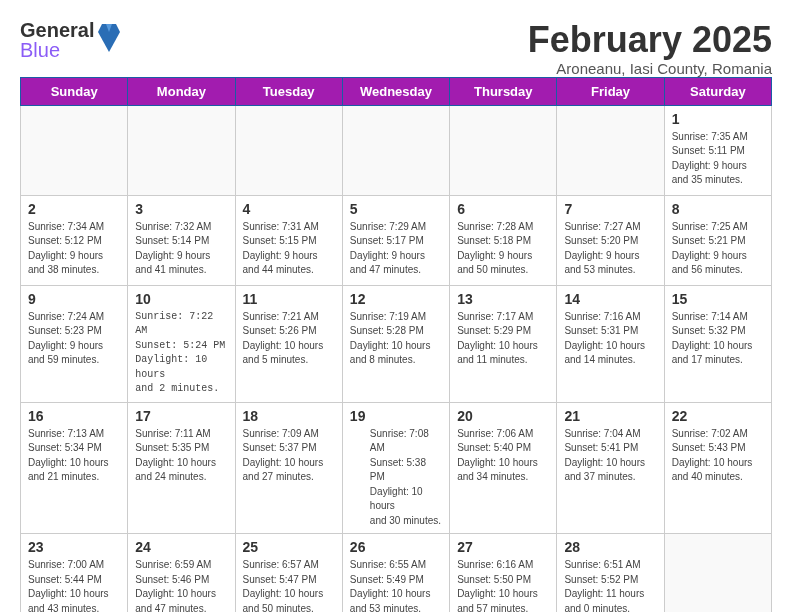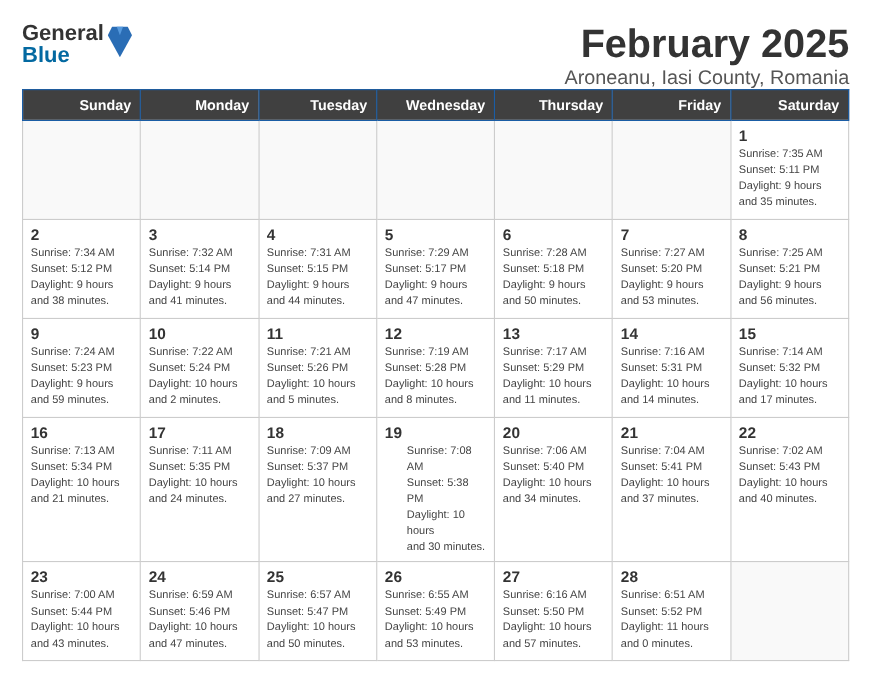--- a/index.html
+++ b/index.html
@@ -25,35 +25,35 @@
     .title-section {
       text-align: right;
     }
     .month-title {
       font-size: 36px;
       font-weight: bold;
       color: #333;
       line-height: 1.1;
     }
     .subtitle {
-      font-size: 18px;
+      font-size: 15px;
       color: #555;
     }
     .calendar {
       width: 100%;
       border-collapse: collapse;
       border: 1px solid #ccc;
     }
     .calendar th {
-      background: #404040;
+      background: #a21caf;
       color: #fff;
       font-size: 13px;
       font-weight: bold;
       padding: 6px 8px;
-      text-align: right;
+      text-align: center;
       border: 1px solid #1a5da5;
     }
     .calendar td {
       vertical-align: top;
       border: 1px solid #ccc;
       padding: 5px 7px;
       width: 107px;
       min-height: 90px;
       font-size: 10.5px;
       color: #333;
@@ -78,21 +78,21 @@
     }
   </style>
 </head>
 <body>
 
 <div class="header">
   <div class="logo">
     <div style="display:flex; align-items:center; gap:2px;">
       <div style="display:flex; flex-direction:column; line-height:1;">
         <span class="logo-general" style="font-size:20px; font-weight:bold; color:#333;">General</span>
-        <span class="logo-blue" style="font-size:20px; font-weight:bold; color:#0369a1;">Blue</span>
+        <span class="logo-blue" style="font-size:20px; font-weight:normal; color:#8b5cf6;">Blue</span>
       </div>
       <svg width="22" height="28" viewBox="0 0 22 28" style="margin-left:2px; margin-top:-4px;">
         <path d="M4 0 L18 0 L22 8 L11 28 L0 8 Z" fill="#2a6db5"></path>
         <path d="M8 0 L14 0 L11 8 Z" fill="#5599dd"></path>
       </svg>
     </div>
   </div>
   <div class="title-section">
     <div class="month-title">February 2025</div>
     <div class="subtitle">Aroneanu, Iasi County, Romania</div>
@@ -181,21 +181,21 @@
       <tr class="week-row">
         <td>
           <span class="day-number">9</span>
           <div class="day-info" style="white-space: pre-line;">Sunrise: 7:24 AM
 Sunset: 5:23 PM
 Daylight: 9 hours
 and 59 minutes.</div>
         </td>
         <td>
           <span class="day-number">10</span>
-          <div class="day-info" style="white-space: pre-line;">Sunrise: 7:22 AM
+          <div class="day-info" style="white-space: pre-line; font-family: Liberation Mono, monospace;">Sunrise: 7:22 AM
 Sunset: 5:24 PM
 Daylight: 10 hours
 and 2 minutes.</div>
         </td>
         <td>
           <span class="day-number">11</span>
           <div class="day-info" style="white-space: pre-line;">Sunrise: 7:21 AM
 Sunset: 5:26 PM
 Daylight: 10 hours
 and 5 minutes.</div>

